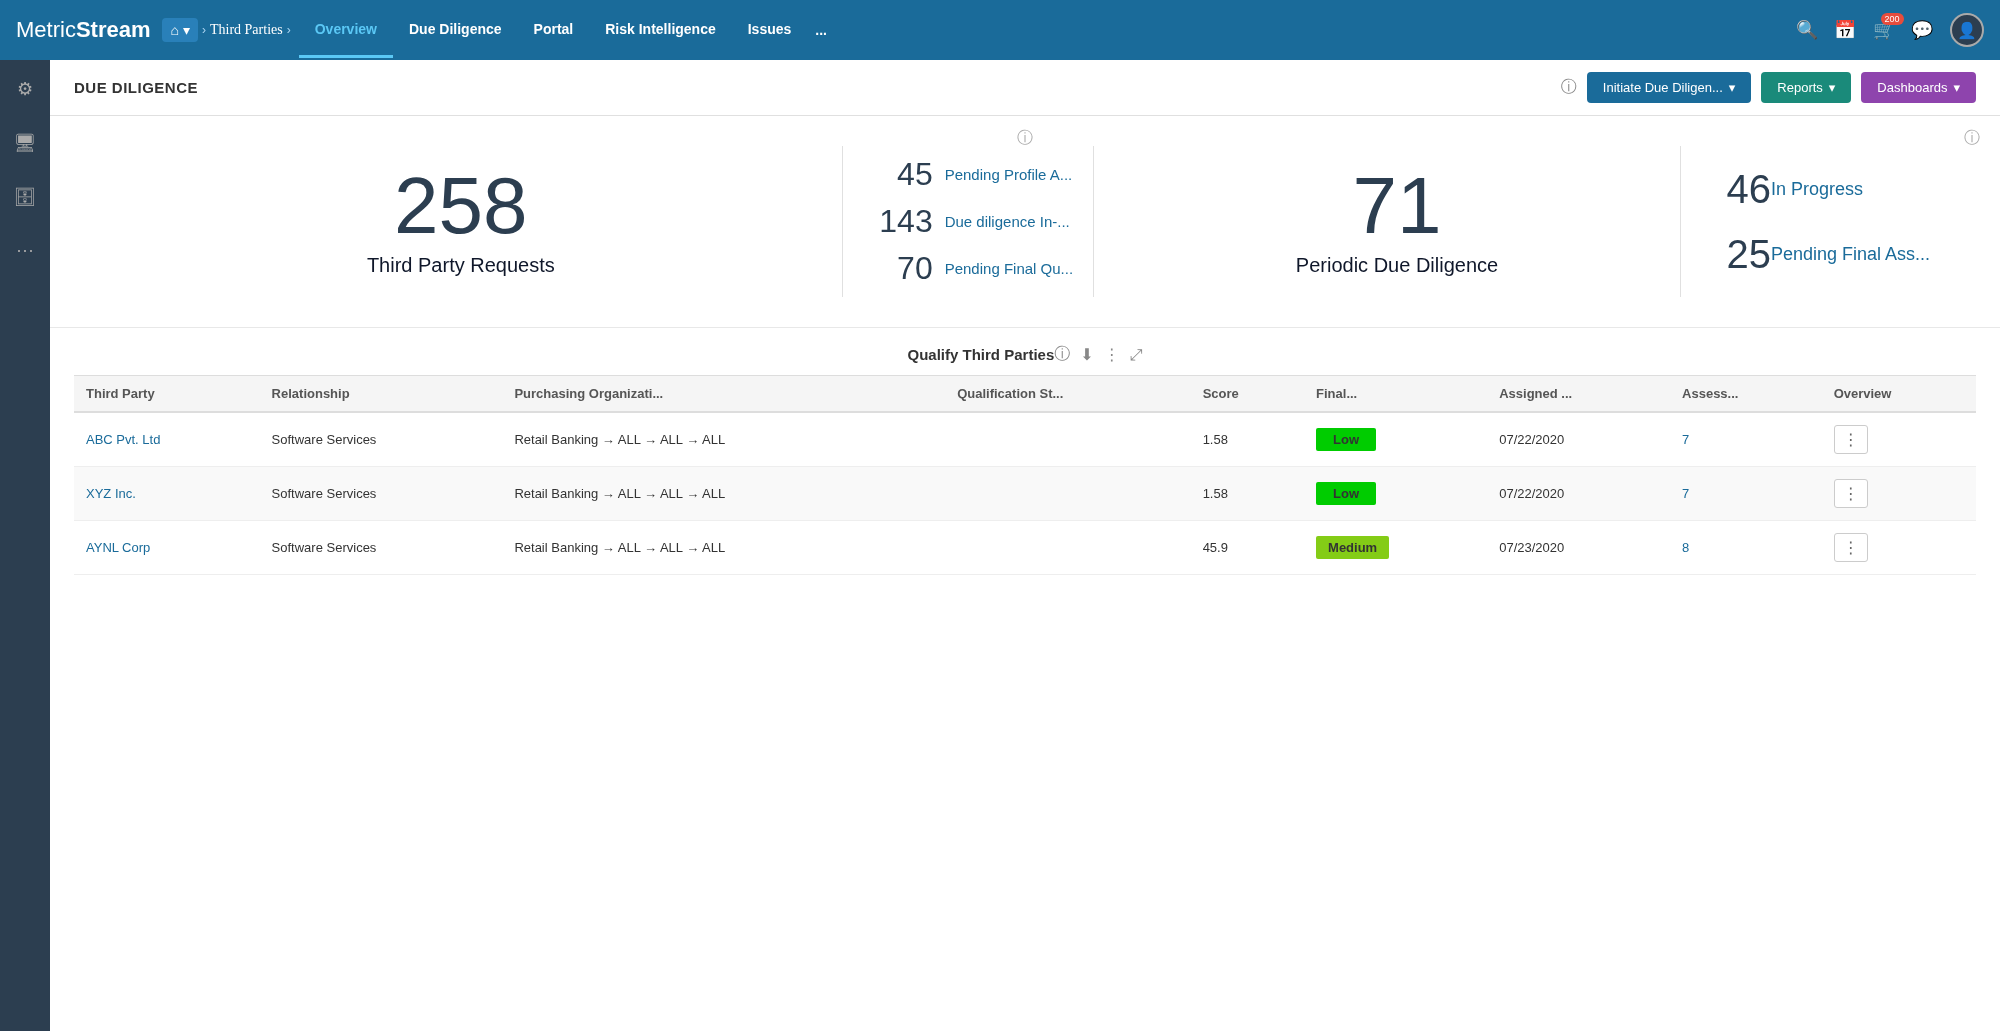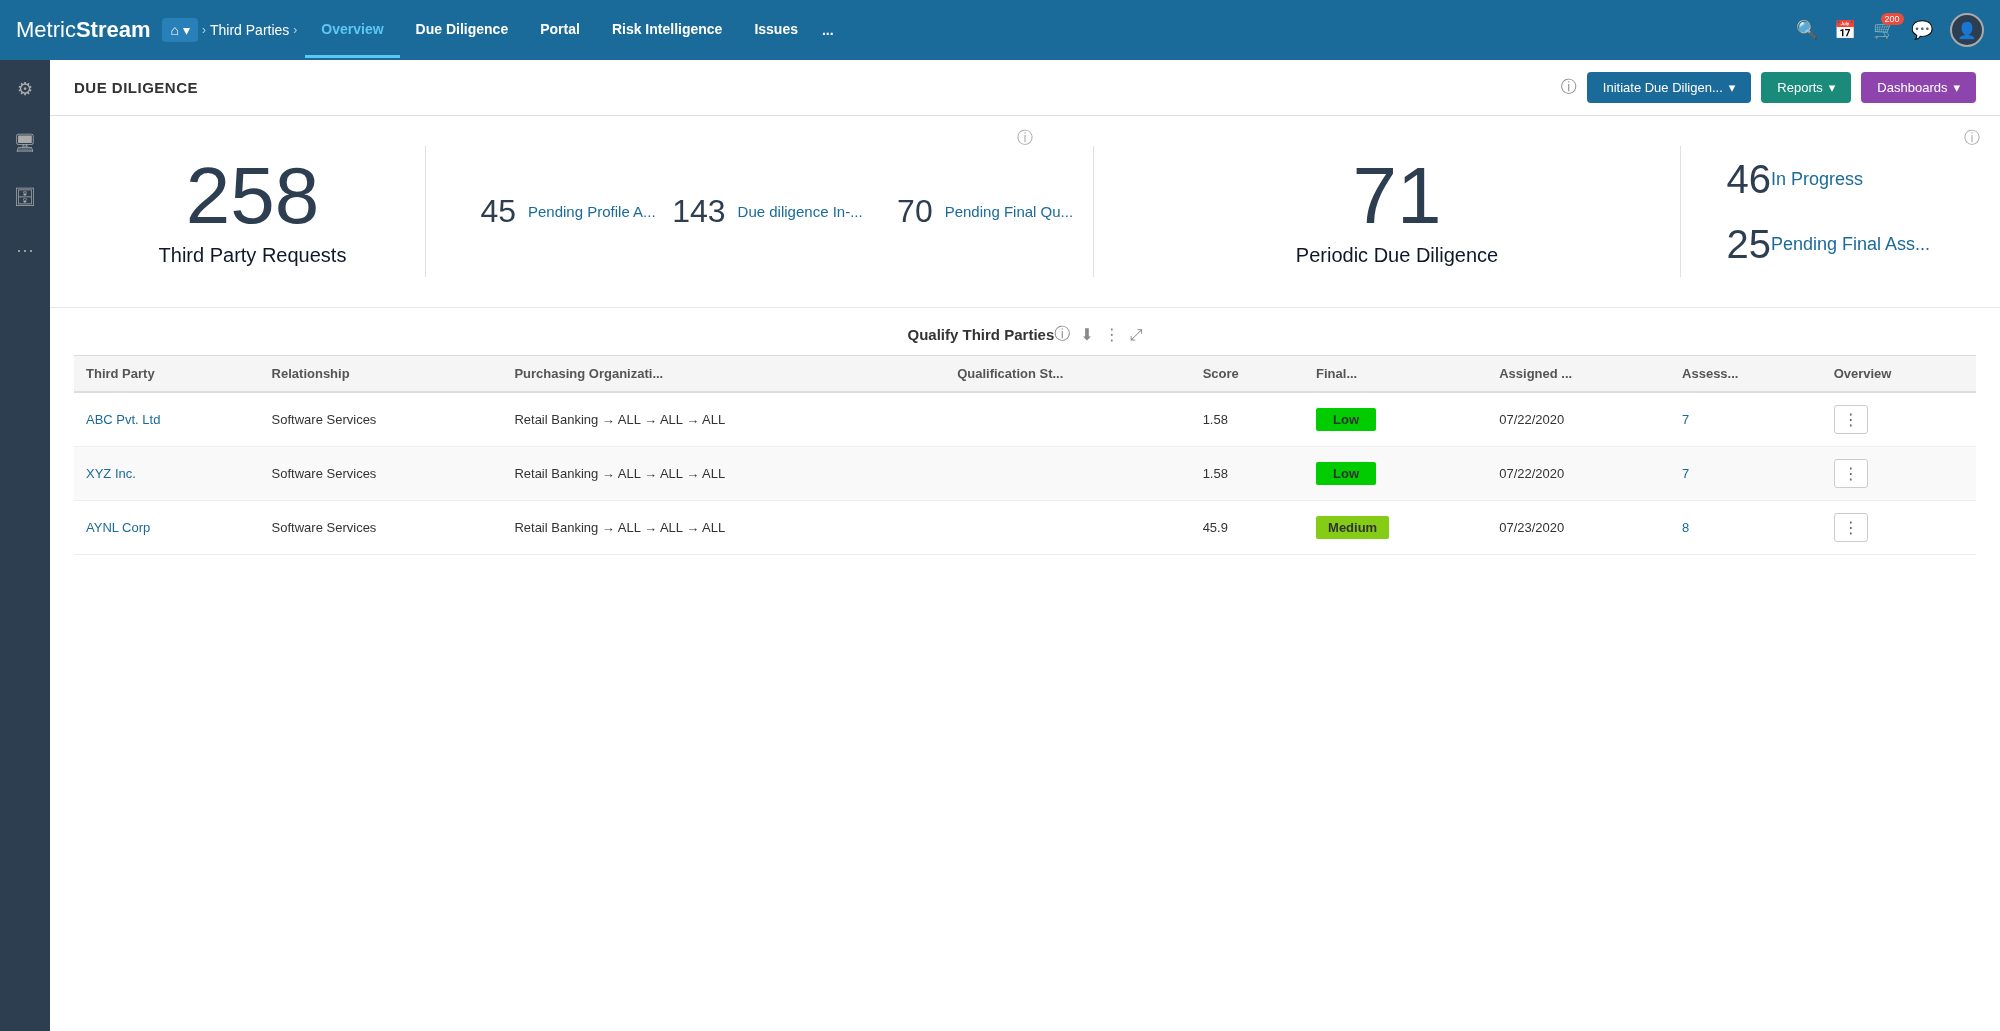--- a/index.html
+++ b/index.html
@@ -227,21 +227,21 @@
       margin-top: 8px;
     }
     .divider-v {
       width: 1px;
       background: #e0e0e0;
       margin: 0 10px;
       align-self: stretch;
     }
     .mini-stats {
       display: flex;
-      flex-direction: row;
+      flex-direction: column;
       gap: 10px;
       justify-content: flex-start;
       padding: 10px 20px;
     }
     .mini-stat-row {
       display: flex;
       align-items: center;
       gap: 12px;
     }
     .mini-num {
@@ -392,21 +392,21 @@
   <div class="logo">
     <span>Metric</span><strong>Stream</strong>
   </div>
 
   <div class="nav-breadcrumb">
     <div class="home-icon">
       <span>⌂</span>
       <span>▾</span>
     </div>
     <span class="chevron">›</span>
-    <span style="cursor:pointer;">Third Parties</span>
+    <span style="cursor:pointer;font-family:Liberation Serif, serif;">Third Parties</span>
     <span class="chevron">›</span>
   </div>
 
   <div class="nav-links">
     <a style="color:#5bc8f5; border-bottom:3px solid #5bc8f5; padding:18px 16px;">Overview</a>
     <a style="padding:18px 16px;">Due Diligence</a>
     <a style="padding:18px 16px;">Portal</a>
     <a style="padding:18px 16px;">Risk Intelligence</a>
     <a style="padding:18px 16px;">Issues</a>
     <span class="nav-more">...</span>

